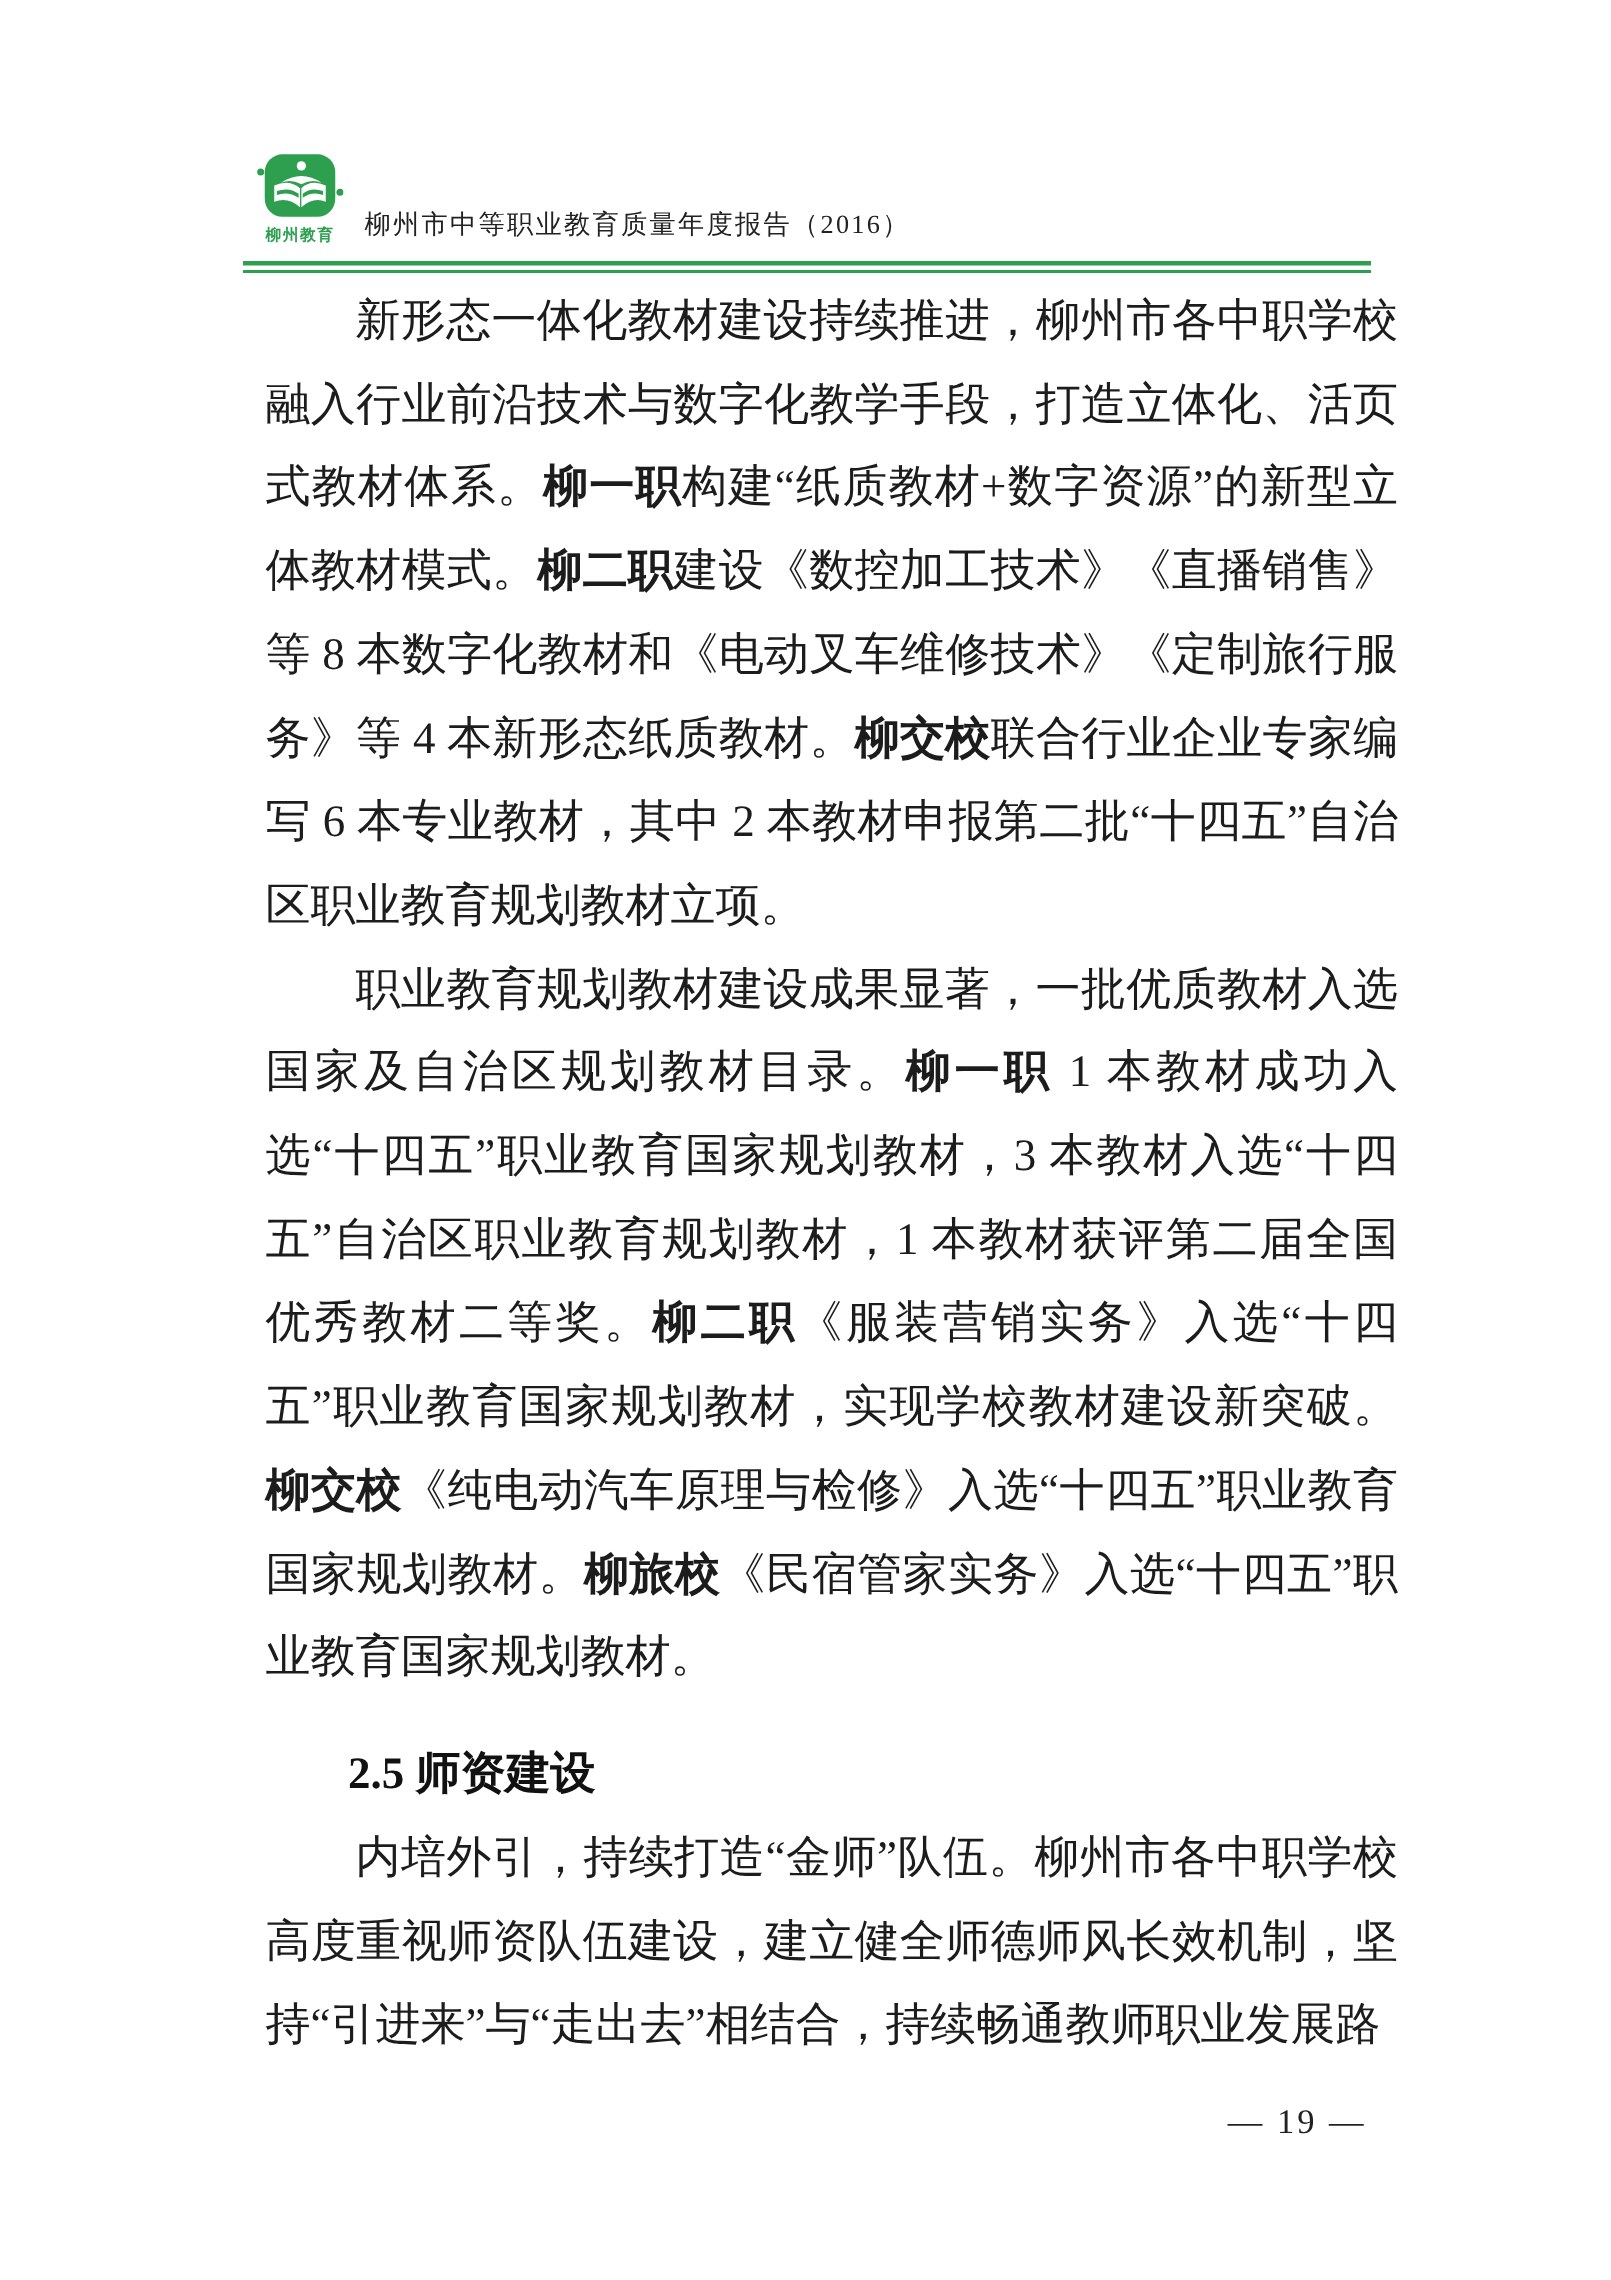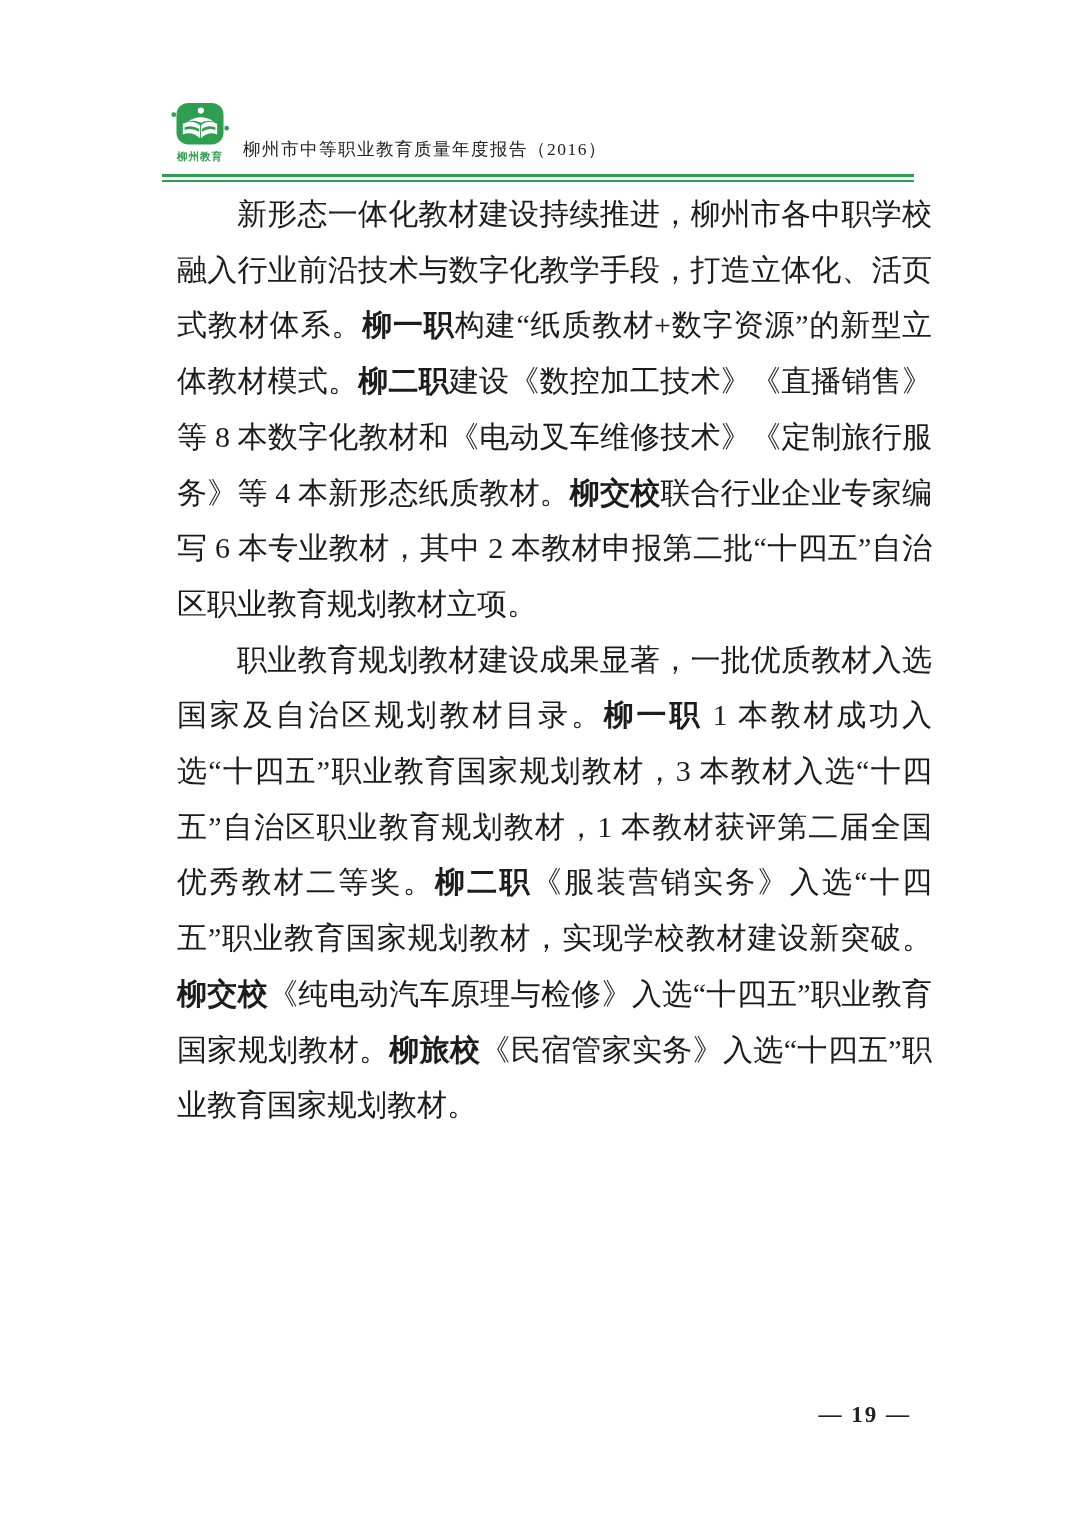--- a/index.html
+++ b/index.html
@@ -79,21 +79,20 @@
 
   
   .page-number {
     position: absolute;
     top: 1402px;
     right: 163px;
     font-size: 23px;
     letter-spacing: 2px;
     color: #222222;
     white-space: nowrap;
-    font-weight: bold;
   }
 </style>
 </head>
 <body>
 
 <div class="page">
 
   <header>
     <div class="logo-block">
       <svg width="58" height="47" viewBox="0 0 64 52" aria-hidden="true">
@@ -109,19 +108,21 @@
       </svg>
       <div class="logo-caption">柳州教育</div>
     </div>
     <div class="header-title">柳州市中等职业教育质量年度报告（2016）</div>
     <div class="header-rule"></div>
   </header>
 
   <main class="doc-body">
     <p class="body-para"><span>新形态一体化教材建设持续推进，柳州市各中职学校融入行业前沿技术与数字化教学手段，打造立体化、活页式教材体系。</span><span class="run-bold">柳一职</span><span>构建“纸质教材+数字资源”的新型立体教材模式。</span><span class="run-bold">柳二职</span><span>建设《数控加工技术》《直播销售》等 8 本数字化教材和《电动叉车维修技术》《定制旅行服务》等 4 本新形态纸质教材。</span><span class="run-bold">柳交校</span><span>联合行业企业专家编写 6 本专业教材，其中 2 本教材申报第二批“十四五”自治区职业教育规划教材立项。</span></p>
     <p class="body-para"><span>职业教育规划教材建设成果显著，一批优质教材入选国家及自治区规划教材目录。</span><span class="run-bold">柳一职</span><span> 1 本教材成功入选“十四五”职业教育国家规划教材，3 本教材入选“十四五”自治区职业教育规划教材，1 本教材获评第二届全国优秀教材二等奖。</span><span class="run-bold">柳二职</span><span>《服装营销实务》入选“十四五”职业教育国家规划教材，实现学校教材建设新突破。</span><span class="run-bold">柳交校</span><span>《纯电动汽车原理与检修》入选“十四五”职业教育国家规划教材。</span><span class="run-bold">柳旅校</span><span>《民宿管家实务》入选“十四五”职业教育国家规划教材。</span></p>
+    <h2 class="section-heading">2.5 师资建设</h2>
+    <p class="body-para"><span>内培外引，持续打造“金师”队伍。柳州市各中职学校高度重视师资队伍建设，建立健全师德师风长效机制，坚持“引进来”与“走出去”相结合，持续畅通教师职业发展路</span></p>
   </main>
 
   <footer>
     <div class="page-number">— 19 —</div>
   </footer>
 
 </div>
 
 </body></html>

